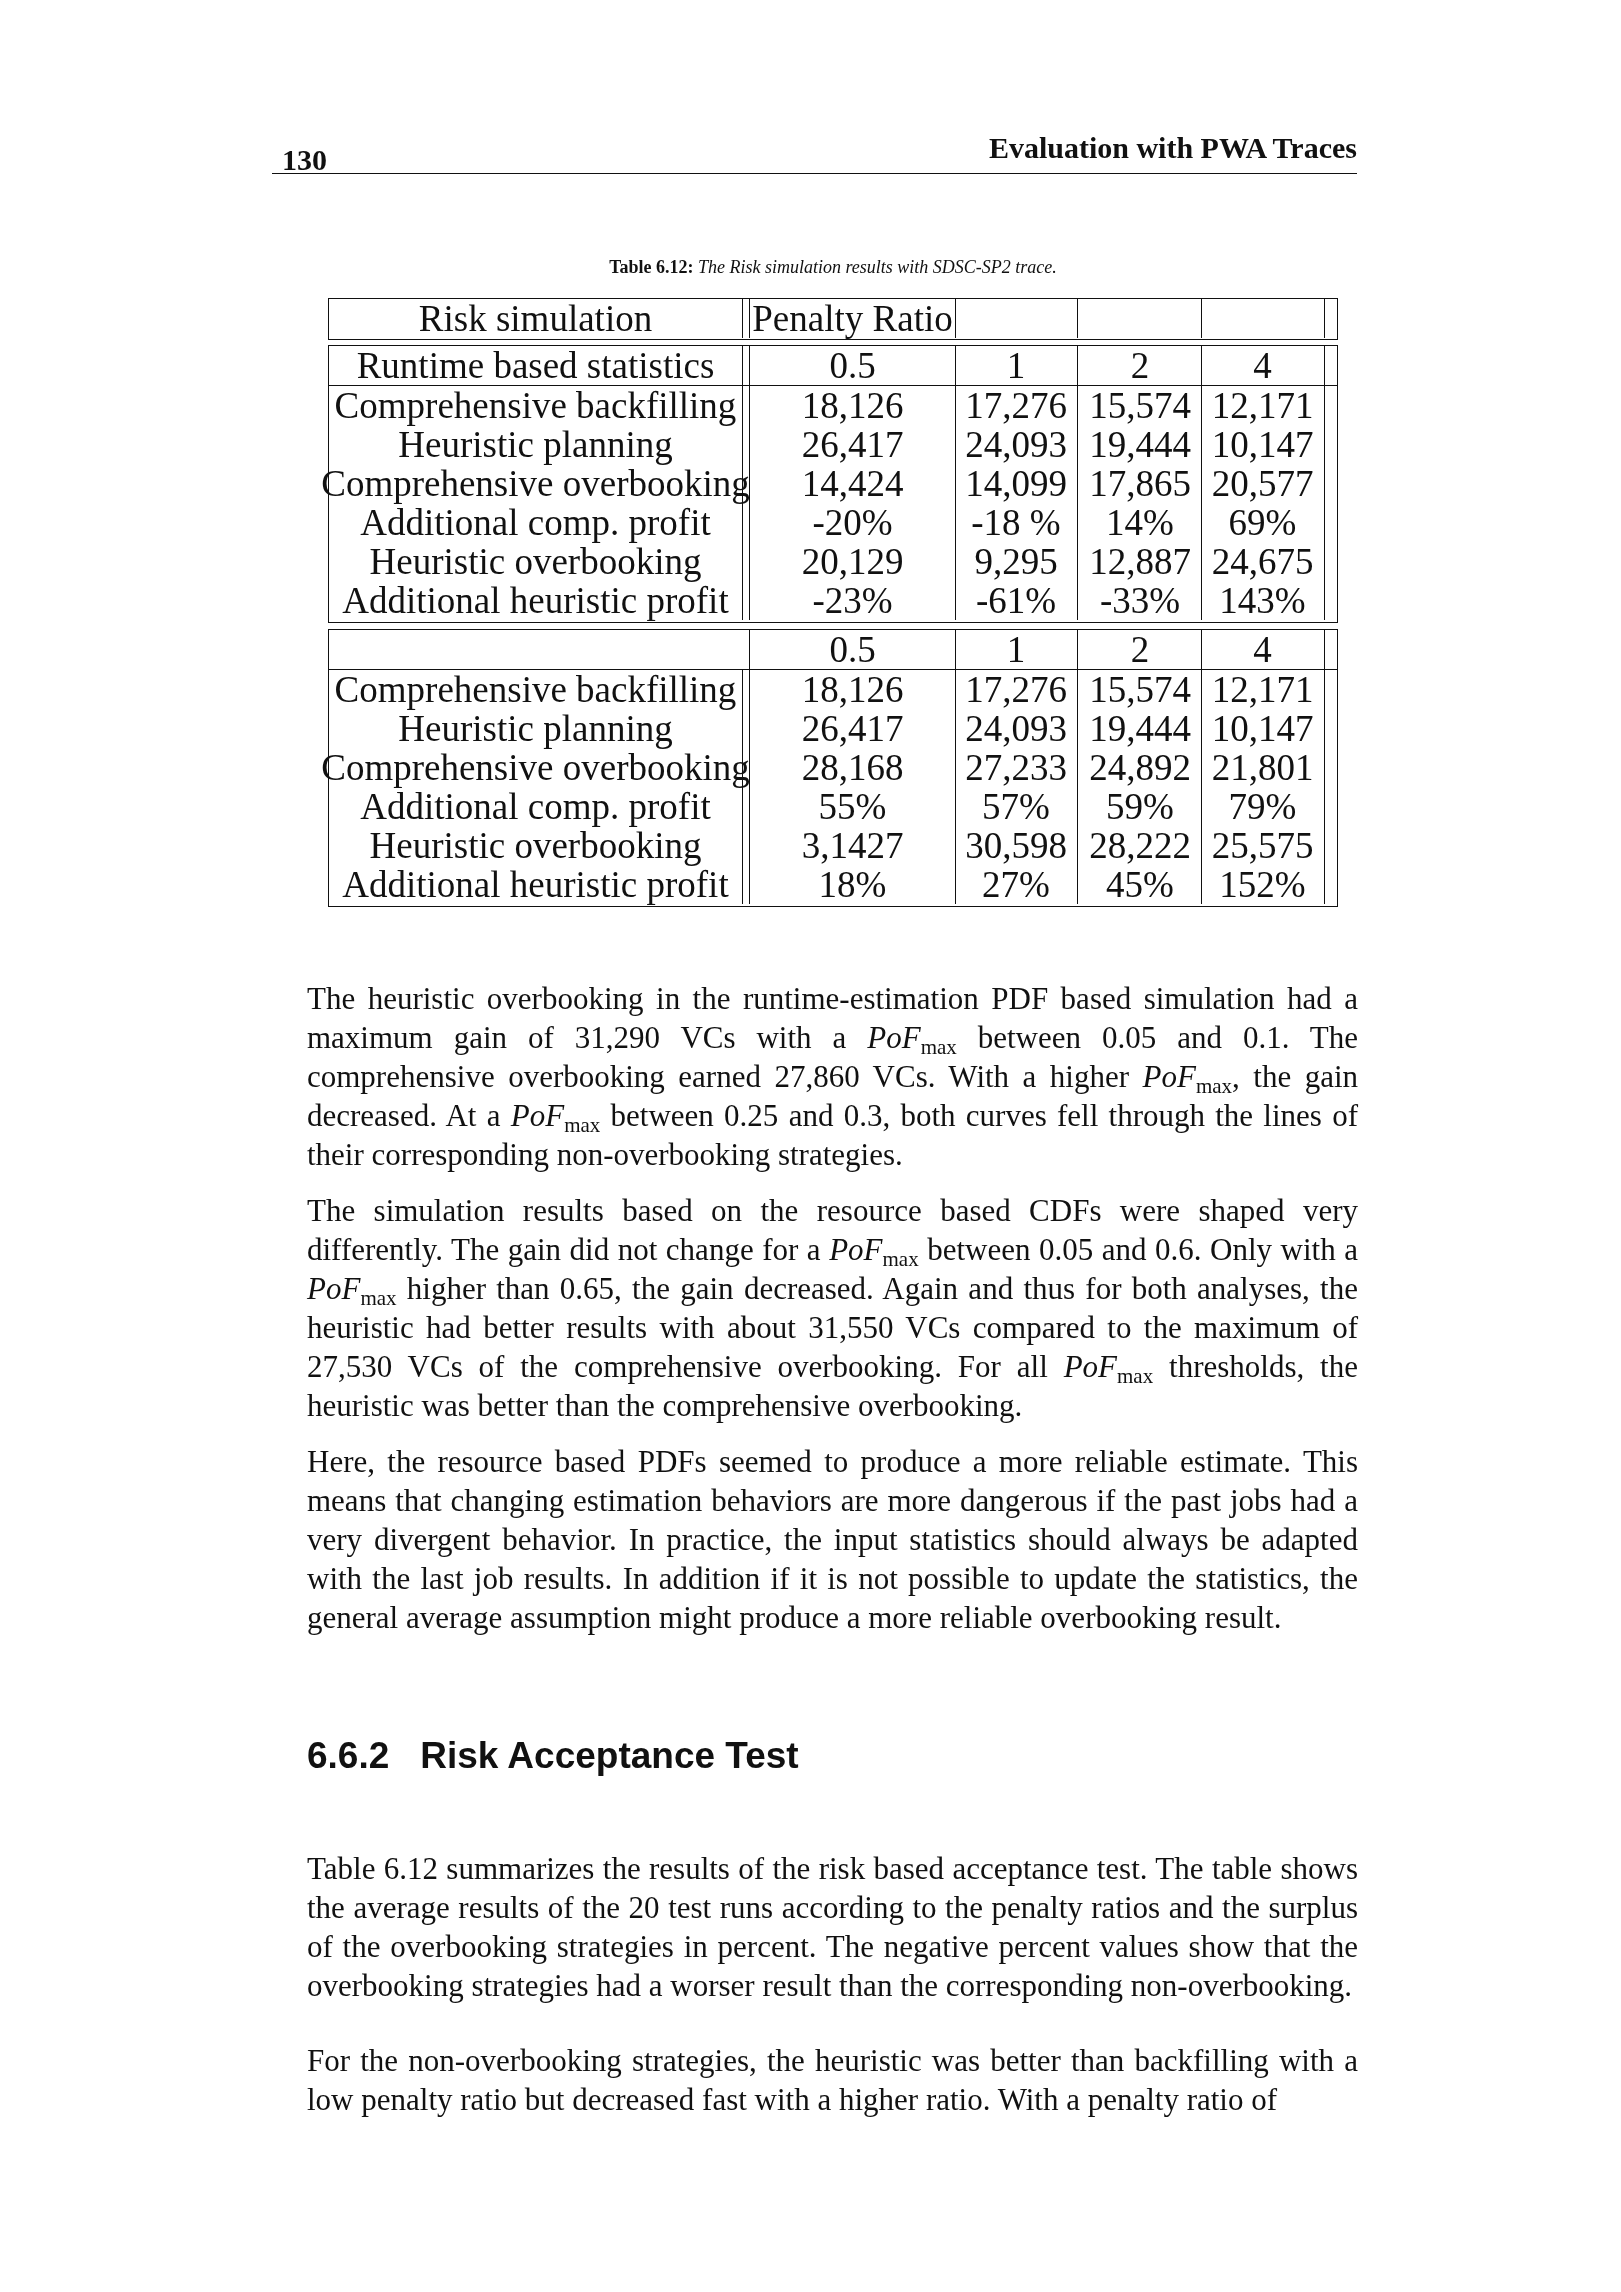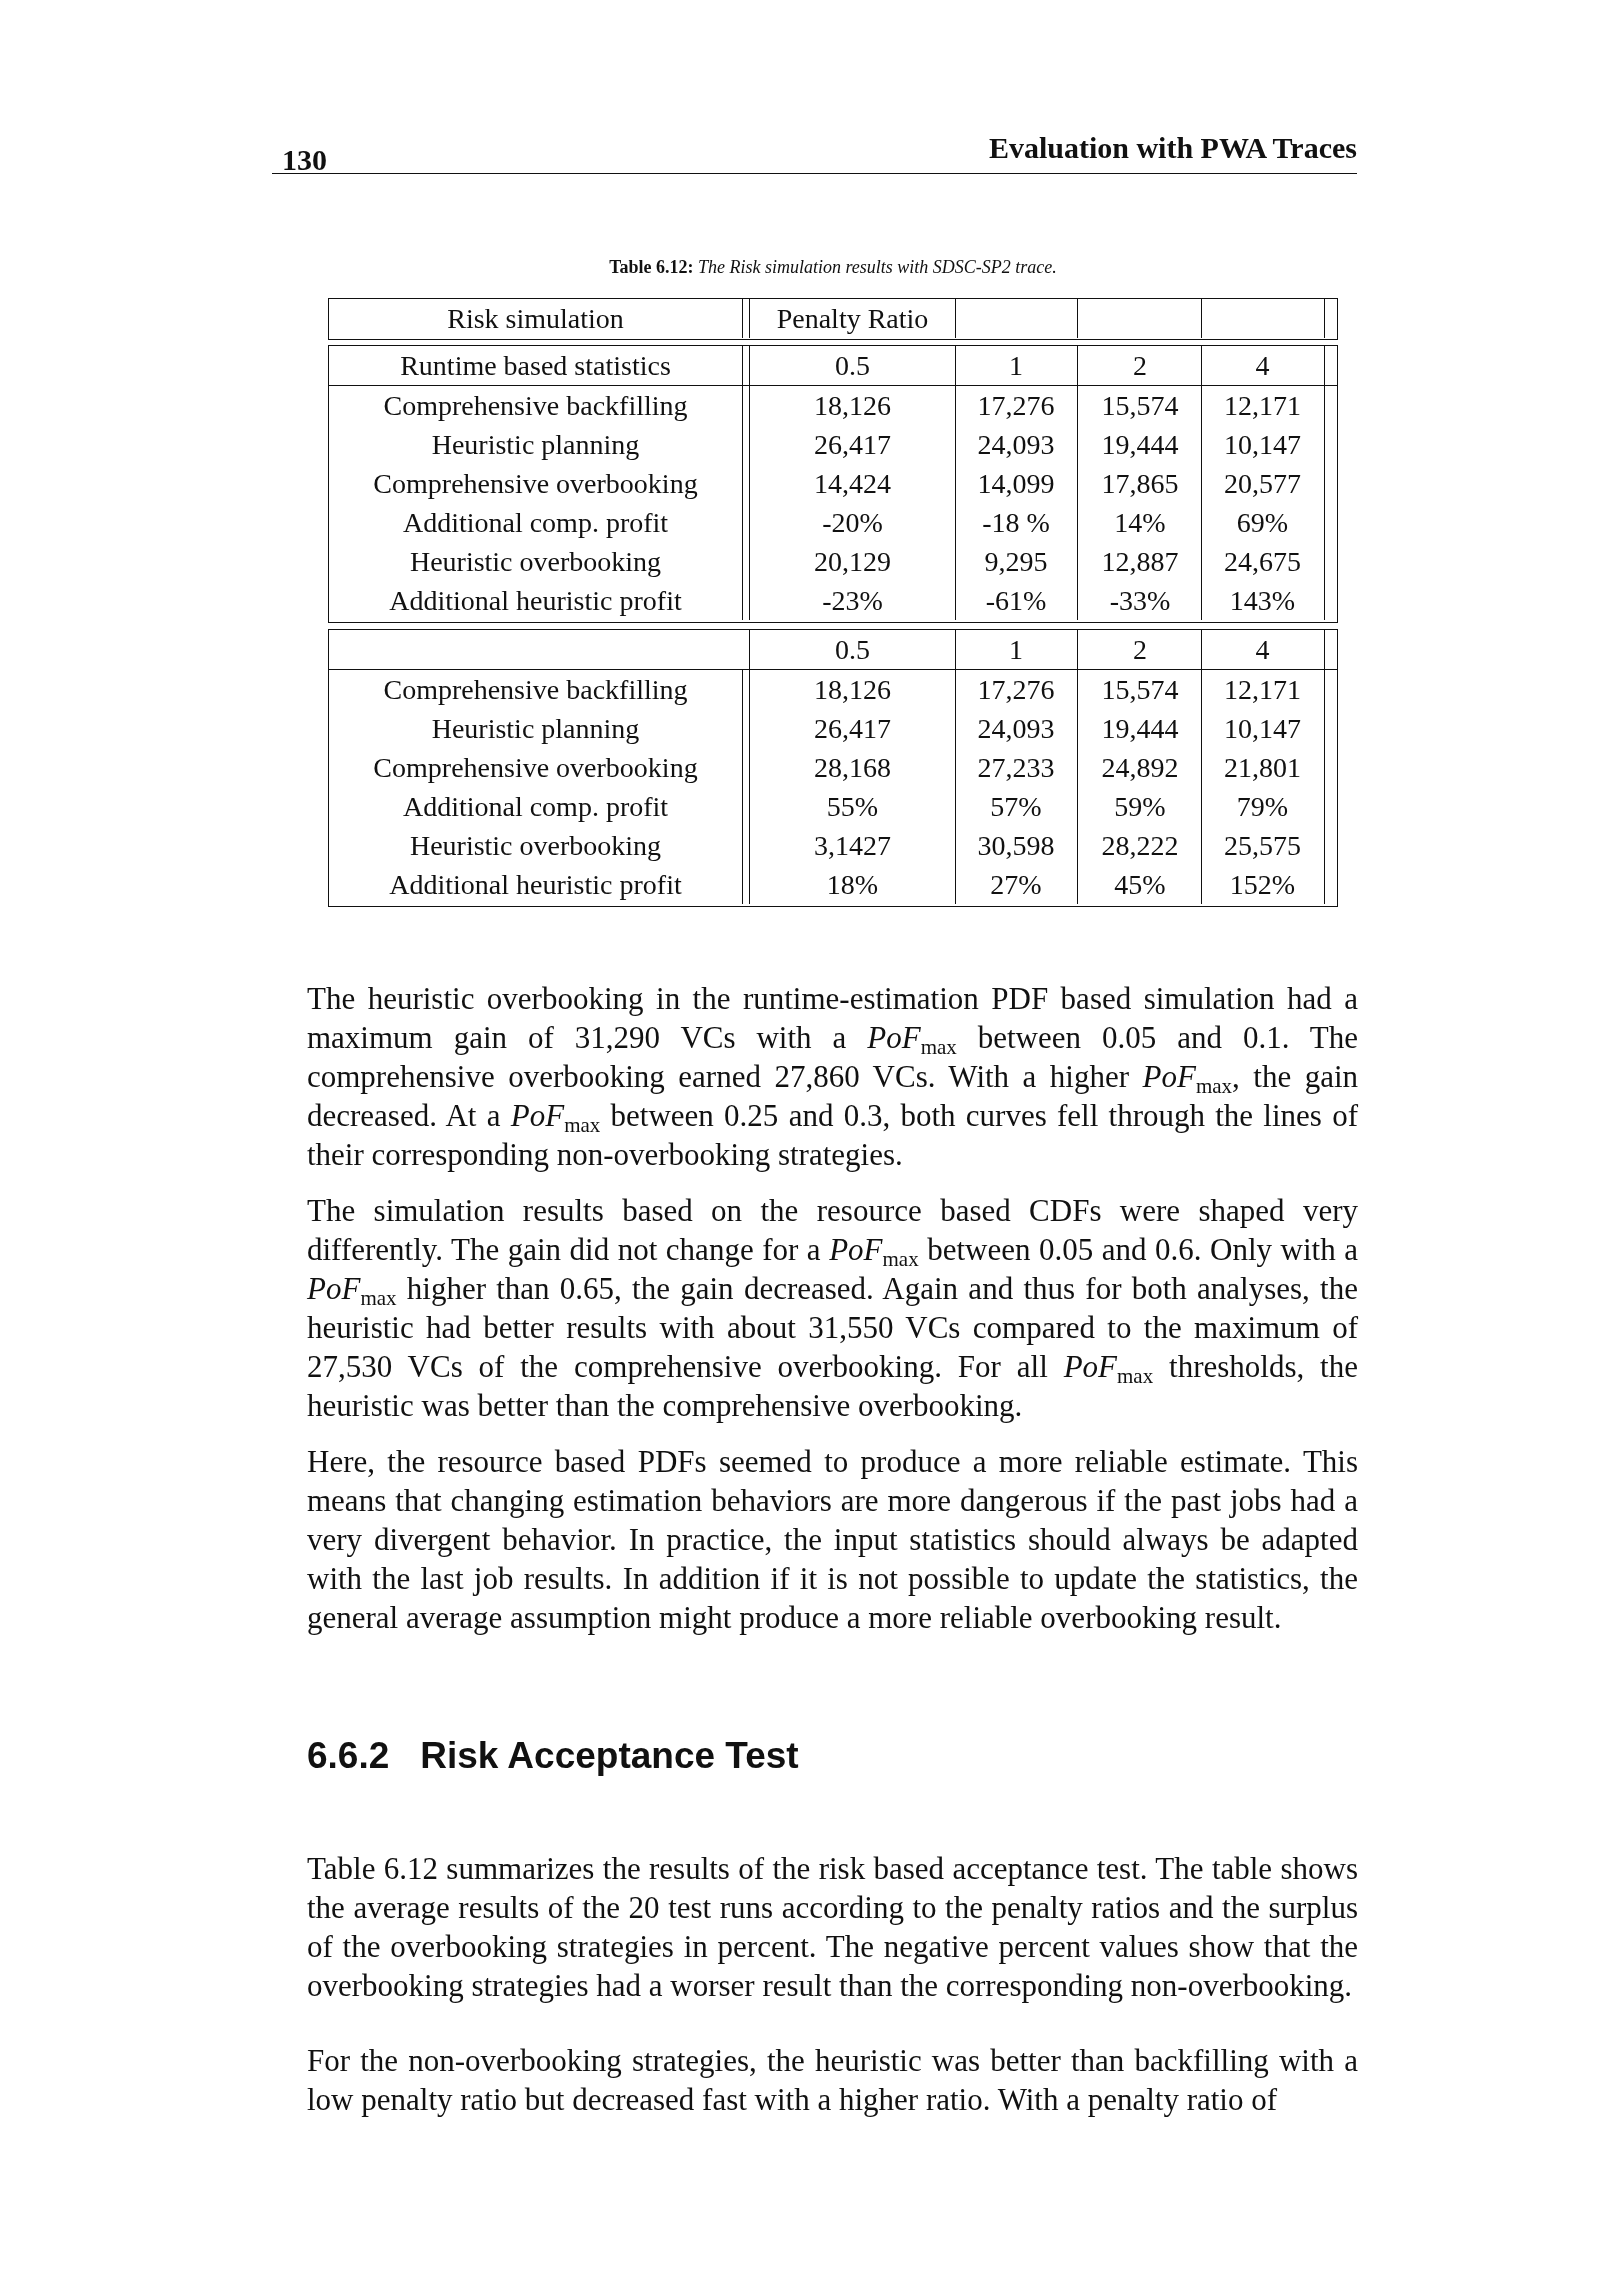--- a/index.html
+++ b/index.html
@@ -16,21 +16,21 @@
   .caption {
     position: absolute; left: 328px; width: 1010px; top: 257px; text-align: center;
     font-family: "Liberation Serif", serif; font-size: 18px;
   }
   .caption b { font-weight: bold; font-style: normal; }
   .caption i { font-style: italic; }
 
   .tblock {
     position: absolute; left: 328px; width: 1010px;
     border: 1.6px solid #111; box-sizing: border-box;
-    font-family: "Liberation Serif", serif; font-size: 28px;
+    font-family: "Liberation Serif", serif; font-size: 37px;
   }
   .trow { position: relative; height: 39px; }
   .trow.head { border-bottom: 1.6px solid #111; }
   .cell { position: absolute; top: 0; height: 100%; display: flex; align-items: center; justify-content: center; box-sizing: border-box; white-space: nowrap; }
   .c0 { left: 0; width: 414px; border-right: 1.4px solid #111; }
   .c1 { left: 420px; width: 207px; border-left: 1.4px solid #111; border-right: 1.2px solid #111; }
   .c2 { left: 626px; width: 123px; border-right: 1.2px solid #111; }
   .c3 { left: 750px; width: 123px; border-right: 1.2px solid #111; }
   .c4 { left: 872px; width: 124px; border-right: 1.4px solid #111; }
 

